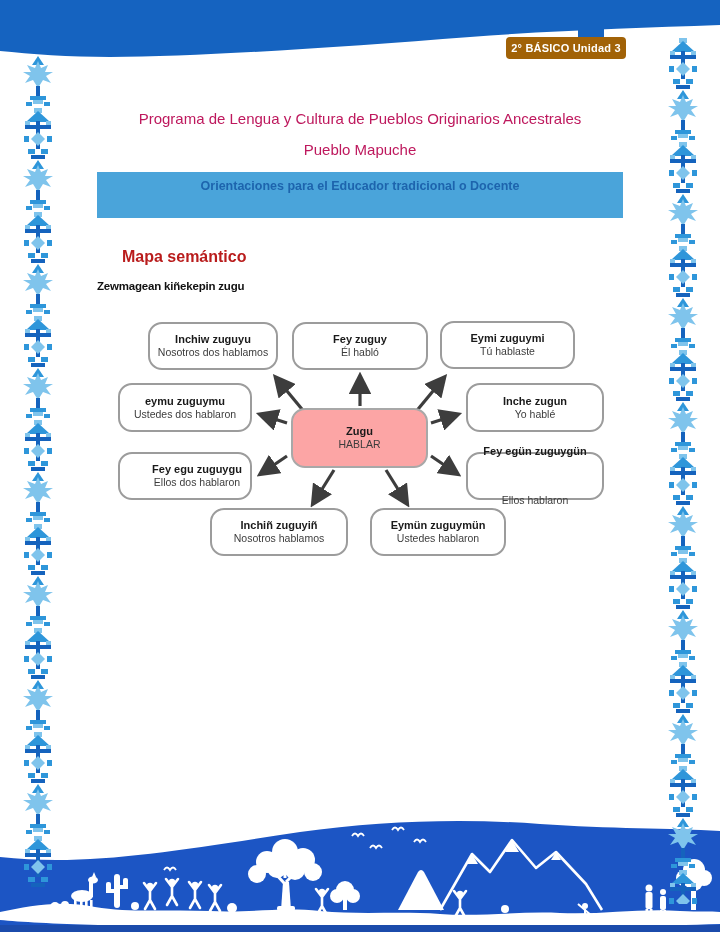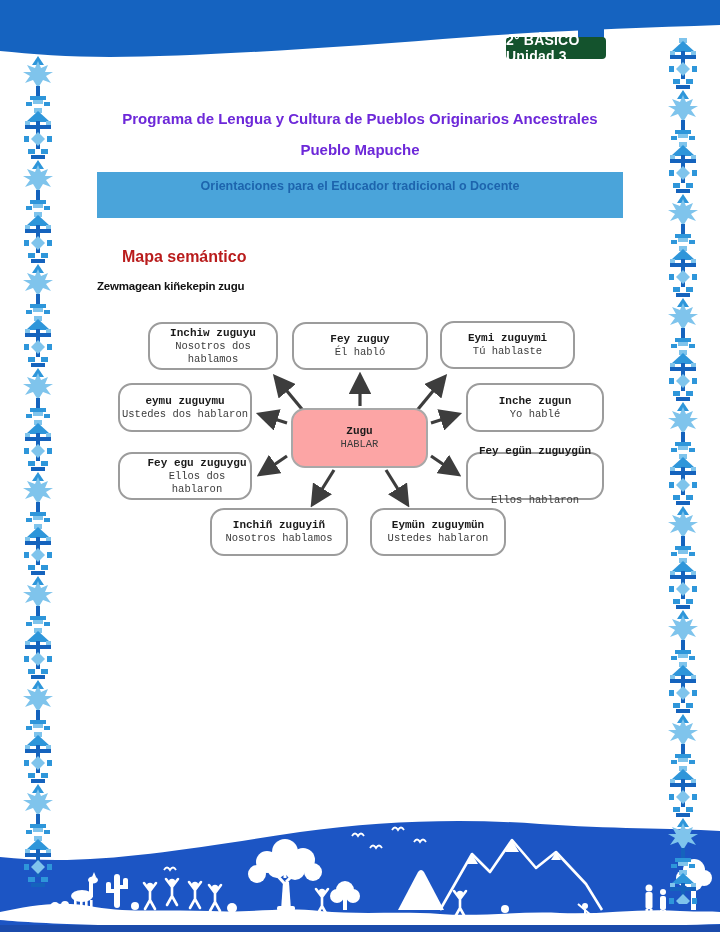--- a/index.html
+++ b/index.html
@@ -1,39 +1,39 @@
 <!DOCTYPE html>
 <html><head>
 <meta charset="utf-8">
 <style>
   html,body{margin:0;padding:0;background:#fff;}
   .page{position:relative;width:720px;height:932px;background:#fff;overflow:hidden;
         font-family:"Liberation Sans","DejaVu Sans",sans-serif;}
   .abs{position:absolute;}
   
   .header-wave{left:0;top:0;width:720px;height:70px;}
-  .unit-badge{left:506px;top:37px;width:100px;height:22px;background:#14532d;color:#fff;
-        border-radius:4px;font-size:14px;font-weight:bold;display:flex;align-items:center;
+  .unit-badge{left:506px;top:37px;width:120px;height:22px;background:#a16207;color:#fff;
+        border-radius:4px;font-size:11px;font-weight:bold;display:flex;align-items:center;
         justify-content:center;letter-spacing:.2px;z-index:4;}
   .badge-tab{left:578px;top:24px;width:26px;height:18px;background:#1563c0;z-index:3;}
   
   .side-col{z-index:3;}
   .side-col-left{left:21px;top:56px;}
   .side-col-right{left:666px;top:38px;}
   
-  .title{left:70px;right:70px;text-align:center;font-weight:bold;color:#6d28d9;font-size:15px;}
+  .title{left:70px;right:70px;text-align:center;font-weight:normal;color:#be185d;font-size:15px;}
   .title1{top:110px;}
   .title2{top:141px;}
   .banner{left:97px;top:172px;width:526px;height:46px;background:#4aa4da;
         color:#1d64ad;font-weight:bold;font-size:12.5px;text-align:center;
         padding-top:7px;box-sizing:border-box;}
   .section-heading{left:122px;top:248px;font-size:16px;font-weight:bold;color:#b91c1c;}
   .activity-prompt{left:97px;top:280px;font-size:11.5px;font-weight:bold;color:#111;letter-spacing:-.2px;}
   
-  .diagram{left:110px;top:315px;width:500px;height:250px;font-family:Liberation Mono, monospace;}
+  .diagram{left:110px;top:315px;width:500px;height:250px;}
   .arrows{position:absolute;left:0;top:0;width:500px;height:250px;}
   .node{position:absolute;background:#fff;border:2.5px solid #9c9c9c;border-radius:14px;
         display:flex;flex-direction:column;align-items:center;justify-content:center;
         text-align:center;box-sizing:border-box;line-height:13px;}
   .node b{font-size:11px;color:#1a1a1a;}
   .node span{font-size:10.5px;color:#3c3c3c;}
   .node-center{background:#fca5a5;border-color:#a8a8a8;}
   .n0{left:38px;top:7px;width:130px;height:48px;}
   .n1{left:182px;top:7px;width:136px;height:48px;}
   .n2{left:330px;top:6px;width:135px;height:48px;}

